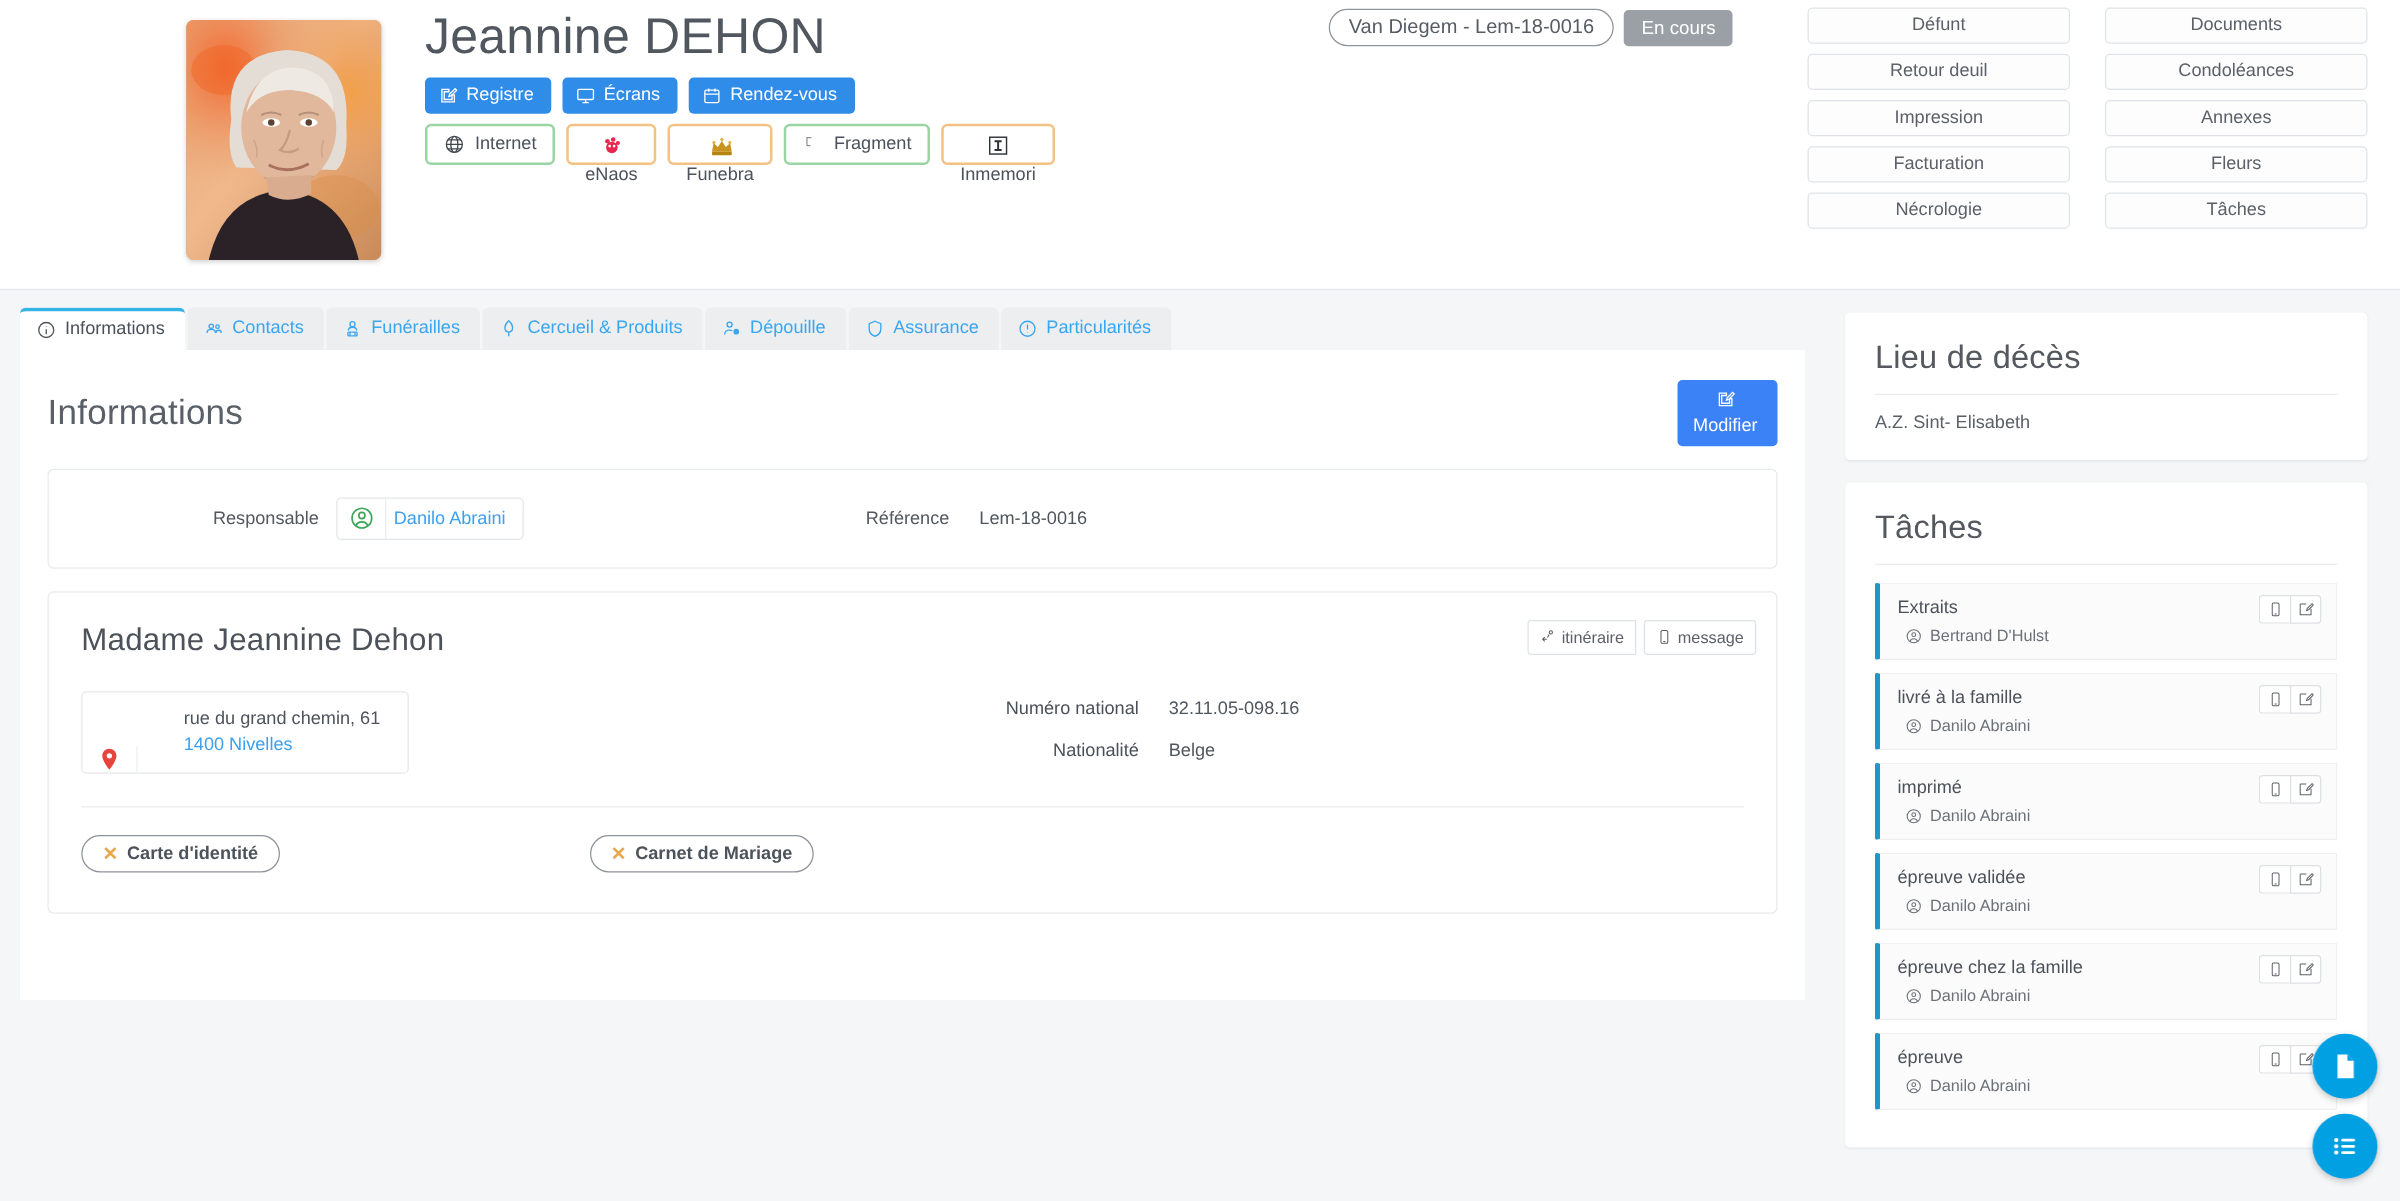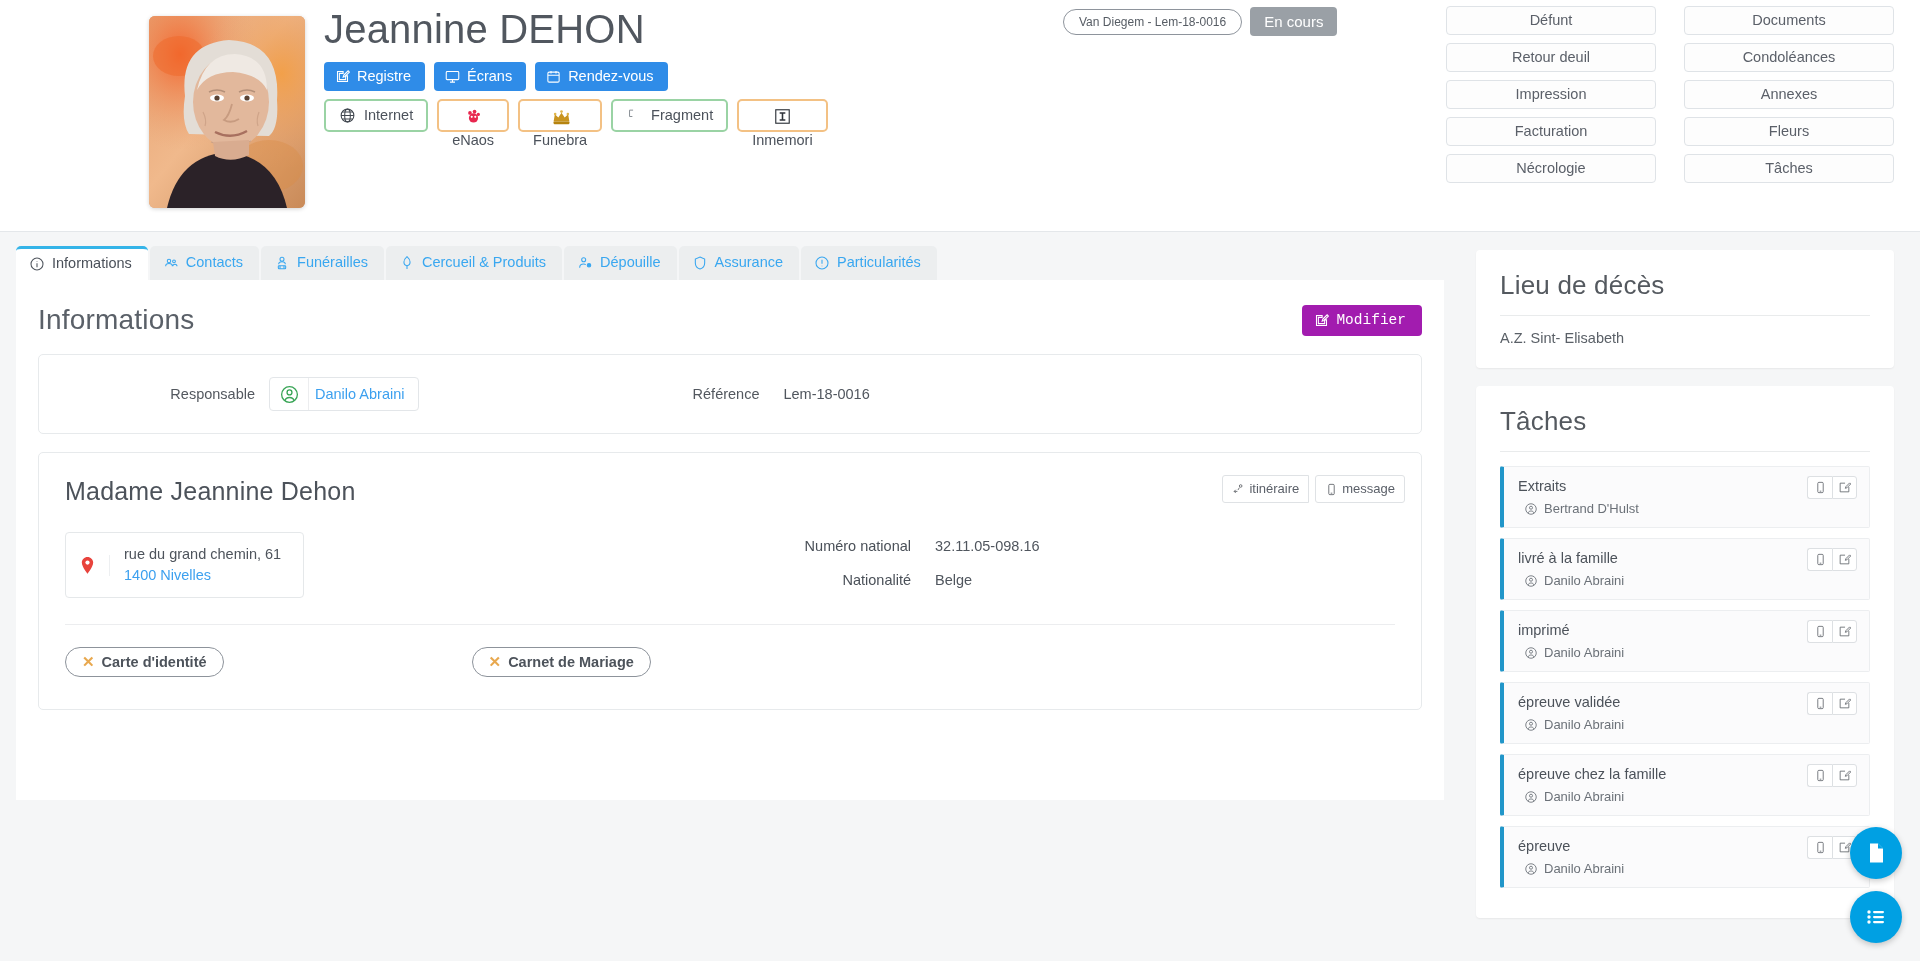--- a/index.html
+++ b/index.html
@@ -23,21 +23,21 @@
     position: absolute;
     left: 149px; top: 16px;
     width: 156px; height: 192px;
     border-radius: 6px;
     overflow: hidden;
     box-shadow: 0 1px 4px rgba(0,0,0,.18);
     background: #d9a07a;
   }
   .hdr-photo svg { display: block; width: 100%; height: 100%; }
 
-  .hdr-main { position: absolute; left: 324px; top: 4px; }
+  .hdr-main { position: absolute; left: 340px; top: 4px; }
   .hdr-title {
     font-size: 40px;
     font-weight: 400;
     color: #51575f;
     letter-spacing: .2px;
     line-height: 1.25;
   }
   .btn-row-1 { margin-top: 8px; display: flex; gap: 9px; }
   .btn-blue {
     display: inline-flex; align-items: center; gap: 7px;
@@ -70,21 +70,21 @@
 
   .hdr-ref {
     position: absolute;
     left: 1063px; top: 7px;
     display: flex; align-items: center; gap: 8px;
   }
   .ref-pill {
     border: 1px solid #8e949c;
     border-radius: 18px;
     padding: 5px 15px;
-    font-size: 12px;
+    font-size: 16px;
     color: #565c64;
     background: #fff;
     white-space: nowrap;
   }
   .status-pill {
     background: #9aa0a6;
     color: #fff;
     border-radius: 4px;
     padding: 6px 14px;
     font-size: 15px;
@@ -150,24 +150,24 @@
     background: #ffffff;
     margin: 0 16px 0 16px;
     min-height: 520px;
     padding: 24px 22px 0 22px;
     position: relative;
   }
   .panel-head { display: flex; align-items: center; justify-content: space-between; }
   .panel-title { font-size: 28px; font-weight: 400; color: #5a6068; letter-spacing: .2px; }
   .btn-modifier {
     display: inline-flex; align-items: center; gap: 7px;
-    background: #a21caf; color: #fff;
+    background: #3b82f6; color: #fff;
     border: none; border-radius: 4px;
     font-size: 14.5px; padding: 8px 16px 8px 12px;
-    cursor: pointer; font-family: Liberation Mono, monospace; line-height: 1;
+    cursor: pointer; font-family: Liberation Sans, sans-serif; line-height: 1; flex-direction: column;
   }
   .btn-modifier svg { width: 15px; height: 15px; stroke: #fff; fill:none; stroke-width: 1.7; }
 
   .sub-card {
     border: 1px solid #e7eaec;
     border-radius: 5px;
     margin-top: 18px;
     padding: 22px 26px;
     background: #fff;
   }
@@ -200,24 +200,24 @@
     padding: 6px 9px; cursor: pointer; font-family: inherit;
     line-height: 1.1;
   }
   .mini-btn:first-child { border-radius: 3px 0 0 3px; }
   .mini-btn:last-child { border-radius: 0 3px 3px 0; margin-left: 6px; border-radius:3px; }
   .mini-btn svg { width: 13px; height: 13px; }
 
   .info-grid { display: flex; margin-top: 26px; }
   .info-left { width: 620px; }
   .tile {
-    display: flex; align-items: center;
+    display: flex; align-items: flex-end;
     border: 1px solid #e5e8ea; border-radius: 4px;
     width: max-content; min-width: 190px;
-    margin-bottom: 14px; background: #fff;
+    margin-bottom: 14px; background: #fff; gap: 23px;
   }
   .tile .t-ico {
     width: 44px; display: flex; align-items: center; justify-content: center;
     border-right: 1px solid #edeff1;
   }
   .tile .t-body { padding: 11px 22px 11px 14px; font-size: 14.5px; line-height: 1.45; color: #4e545c; }
   .tile .t-body .lnk { color: #3ca0ef; }
 
   .info-right { padding-top: 6px; flex: 1; }
   .kv { display: flex; margin-bottom: 18px; }

